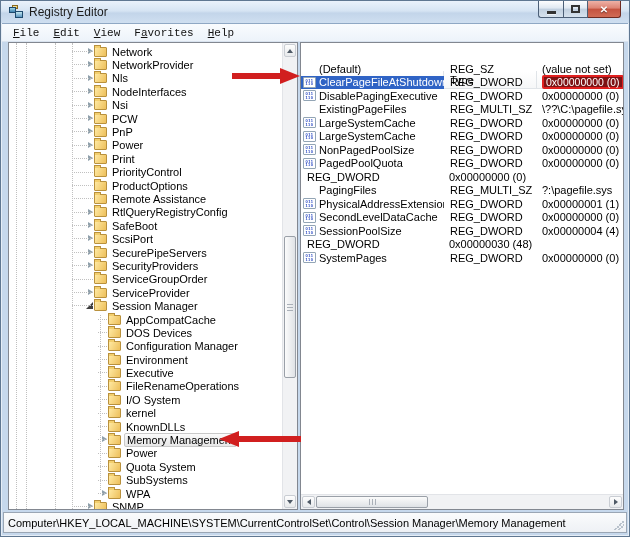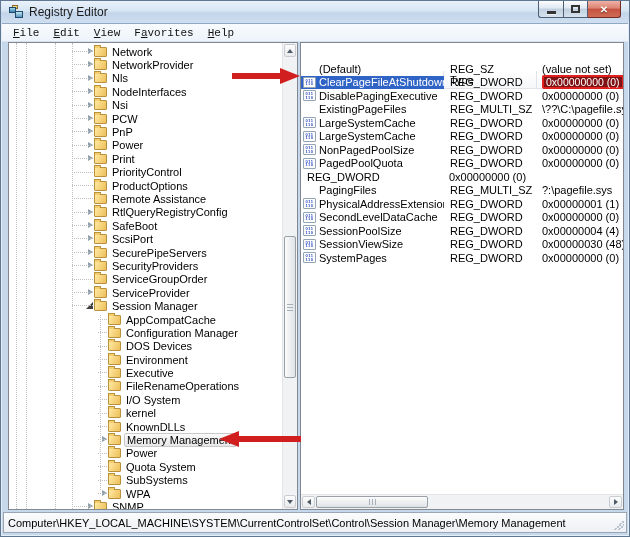--- a/index.html
+++ b/index.html
@@ -301,27 +301,27 @@
         <div class="tree-row">
           <span class="indent1"></span>
           <span class="conn dots l1"></span>
           <span class="folder"></span>
           <span class="tree-label">AppCompatCache</span>
         </div>
         <div class="tree-row">
           <span class="indent1"></span>
           <span class="conn dots l1"></span>
           <span class="folder"></span>
+          <span class="tree-label">DOS Devices</span>
+        </div>
+        <div class="tree-row">
+          <span class="indent1"></span>
+          <span class="conn dots l1"></span>
+          <span class="folder"></span>
           <span class="tree-label">Configuration Manager</span>
-        </div>
-        <div class="tree-row">
-          <span class="indent1"></span>
-          <span class="conn dots l1"></span>
-          <span class="folder"></span>
-          <span class="tree-label">DOS Devices</span>
         </div>
         <div class="tree-row">
           <span class="indent1"></span>
           <span class="conn dots l1"></span>
           <span class="folder"></span>
           <span class="tree-label">Environment</span>
         </div>
         <div class="tree-row">
           <span class="indent1"></span>
           <span class="conn dots l1"></span>
@@ -518,25 +518,20 @@
         <div class="lrow">
           <div class="ncell">
             <span class="vicon dw">011
 110</span>
             <span>SessionPoolSize</span>
           </div>
           <div class="tcell">REG_DWORD</div>
           <div class="dcell">0x00000004 (4)</div>
         </div>
         <div class="lrow">
-          <div class="ncell">
-            <span class="vicon dw">011
-110</span>
-            <span>SessionViewSize</span>
-          </div>
           <div class="tcell">REG_DWORD</div>
           <div class="dcell">0x00000030 (48)</div>
         </div>
         <div class="lrow">
           <div class="ncell">
             <span class="vicon dw">011
 110</span>
             <span>SystemPages</span>
           </div>
           <div class="tcell">REG_DWORD</div>

